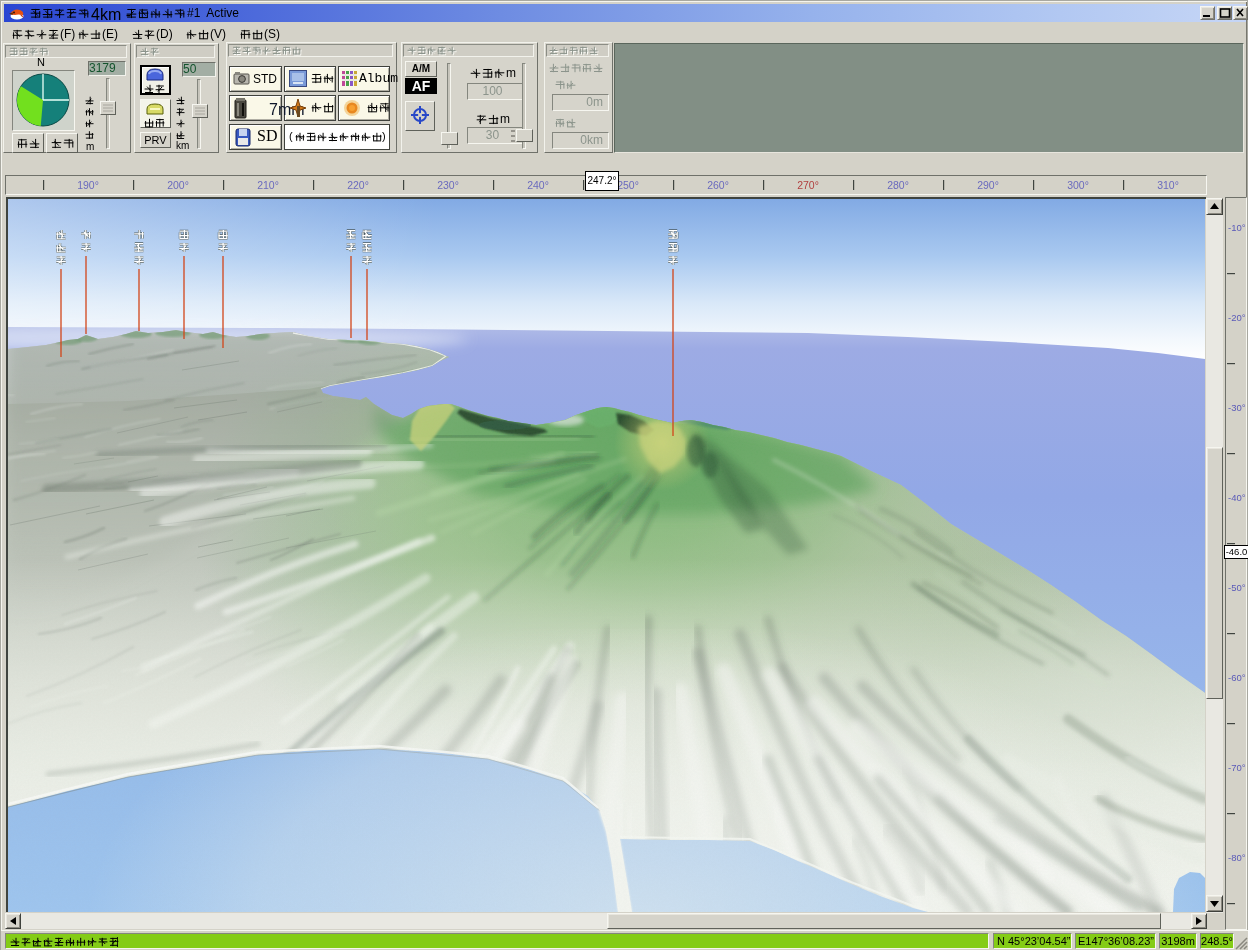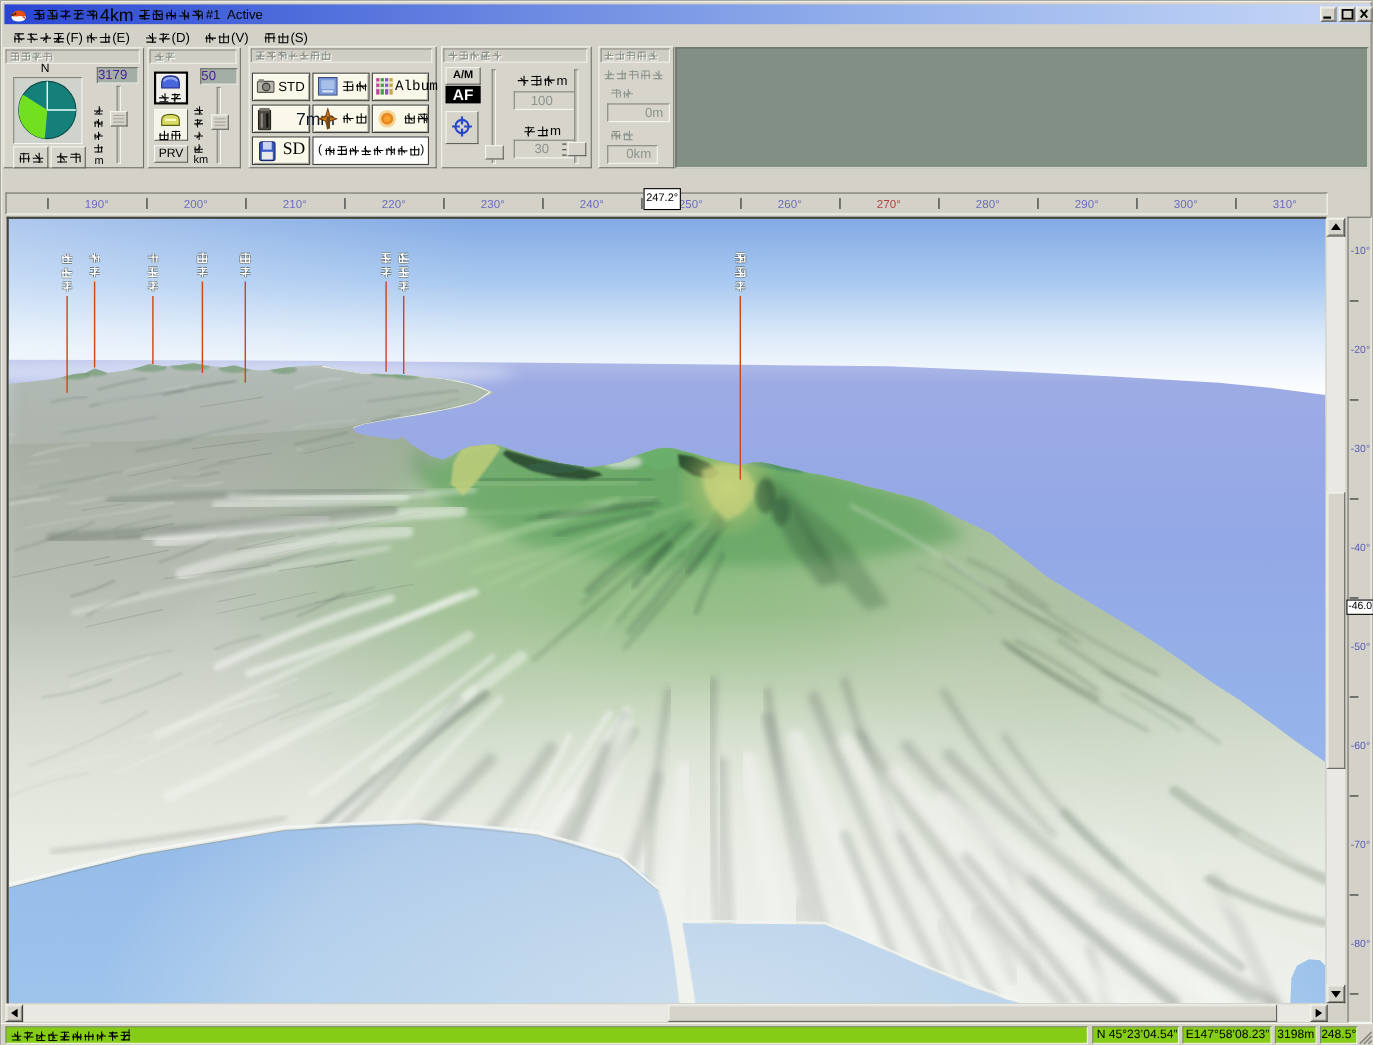--- a/index.html
+++ b/index.html
@@ -5,21 +5,21 @@
 body{font-family:"Liberation Sans",sans-serif;background:#d4d2c8}
 #w{position:absolute;left:0;top:0;width:1248px;height:950px;background:#d4d2c8;
    border:1px solid #a8a8a0;box-shadow:inset 1px 1px 0 #f4f4ee, inset -1px -1px 0 #77776f}
 .abs{position:absolute}
 .raised{background:#d5d3ca;border:1px solid;border-color:#f6f6f0 #71716b #71716b #f6f6f0}
 .sunken{border:1px solid;border-color:#84867e #f6f6f0 #f6f6f0 #84867e}
 .panel{position:absolute;background:#d6d4cb;border:1px solid;border-color:#f2f2ec #6f716a #6f716a #f2f2ec}
 .cap{position:absolute;left:2px;top:2px;right:2px;height:13px;background:#cfcdc4;
      border:1px solid;border-color:#8b8d85 #f2f2ec #f2f2ec #8b8d85}
 .vbox{position:absolute;background:#a3aea4;border:1px solid;border-color:#6f716a #f2f2ec #f2f2ec #6f716a;
-      color:#4c1d95;font-size:12px;text-align:right;padding-right:20px;line-height:13px}
+      color:#14532d;font-size:12px;text-align:right;padding-right:20px;line-height:13px}
 .gbox{position:absolute;background:#d6d4cb;border:1px solid;border-color:#84867e #f6f6f0 #f6f6f0 #84867e;
       color:#8c948c;font-size:12px;text-align:right;padding-right:5px;line-height:15px}
 .btn{position:absolute;background:#d5d3ca;border:1px solid #404040;
      box-shadow:inset 1px 1px 0 #f6f6f0, inset -1px -1px 0 #8a887f;font-size:11px;color:#000}
 .track{position:absolute;width:4px;background:#c6c4bb;border:1px solid;border-color:#84867e #f6f6f0 #f6f6f0 #84867e}
 .thumb{position:absolute;background:#d5d3ca;border:1px solid;border-color:#f6f6f0 #5f615a #5f615a #f6f6f0}
 .sbbtn{position:absolute;width:17px;height:17px;background:#d5d3ca;border:1px solid;
        border-color:#f6f6f0 #3f413c #3f413c #f6f6f0;box-shadow:inset 1px 1px 0 #e8e6de, inset -1px -1px 0 #8a887f}
 .stbox{position:absolute;height:16px;border:1px solid;border-color:#84867e #f6f6f0 #f6f6f0 #84867e;
        font-size:11px;color:#000;line-height:14px;background:#84cc16}
@@ -244,21 +244,21 @@
     <svg style="position:absolute;left:547px;top:61px;" width="57" height="12">
       <path d="M1.6 6.0L10.4 6.0M5.4 1.8L5.4 10.2M2.0 9.5L10.0 9.5M8.0 4.0L4.0 8.4M12.6 5.2L21.4 5.2M17.7 1.8L17.7 10.2M13.0 9.5L21.0 9.5M20.2 3.8L20.2 9.6M23.6 5.9L32.4 5.9M27.0 1.8L27.0 10.2M24.2 3.0L31.8 3.0M31.9 3.8L31.9 9.6M34.6 6.7L43.4 6.7M38.2 1.8L38.2 10.2M35.2 2.6L42.8 2.6M35.5 4.0L35.5 9.8M42.2 3.8L42.2 9.6M45.6 6.4L54.4 6.4M51.0 1.8L51.0 10.2M46.0 9.5L54.0 9.5M48.0 3.6L52.2 8.0" stroke="#8c948c" stroke-width="1.00" fill="none"></path>
     </svg>
     <svg style="position:absolute;left:553px;top:78px;" width="24" height="12">
       <path d="M1.6 5.5L10.4 5.5M6.6 1.8L6.6 10.2M2.2 3.0L9.8 3.0M9.9 3.8L9.9 9.6M12.6 6.2L21.4 6.2M17.1 1.8L17.1 10.2M13.7 4.0L13.7 9.8M19.0 4.0L15.0 8.4" stroke="#8c948c" stroke-width="1.00" fill="none"></path>
     </svg>
     <div class="gbox" style="left:551px;top:93px;width:57px;height:17px">0m</div>
     <svg style="position:absolute;left:553px;top:116px;" width="24" height="12">
       <path d="M1.6 6.3L10.4 6.3M6.2 1.8L6.2 10.2M2.2 2.6L9.8 2.6M2.5 4.0L2.5 9.8M9.2 3.8L9.2 9.6M4.0 3.6L8.2 8.0M12.6 5.6L21.4 5.6M18.2 1.8L18.2 10.2M13.0 9.9L21.0 9.9M13.6 4.0L13.6 9.8M15.0 3.6L19.2 8.0" stroke="#8c948c" stroke-width="1.00" fill="none"></path>
     </svg>
-    <div class="gbox" style="left:551px;top:131px;width:46px;height:17px">0km</div>
+    <div class="gbox" style="left:551px;top:131px;width:57px;height:17px">0km</div>
     <div class="abs" style="left:4px;top:174px;width:1202px;height:20px;background:#d4d2c8;border:1px solid;border-color:#6f716a #f6f6f0 #f6f6f0 #6f716a"></div>
     <svg class="abs" style="left:5px;top:175px" width="1200" height="18">
       <rect x="37" y="4" width="1.2" height="10" fill="#3f443f"></rect>
       <text x="82" y="13" font-size="10.5" fill="#6a6abe" text-anchor="middle" font-family="Liberation Sans">190°</text>
       <rect x="127" y="4" width="1.2" height="10" fill="#3f443f"></rect>
       <text x="172" y="13" font-size="10.5" fill="#6a6abe" text-anchor="middle" font-family="Liberation Sans">200°</text>
       <rect x="217" y="4" width="1.2" height="10" fill="#3f443f"></rect>
       <text x="262" y="13" font-size="10.5" fill="#6a6abe" text-anchor="middle" font-family="Liberation Sans">210°</text>
       <rect x="307" y="4" width="1.2" height="10" fill="#3f443f"></rect>
       <text x="352" y="13" font-size="10.5" fill="#6a6abe" text-anchor="middle" font-family="Liberation Sans">220°</text>
@@ -324,21 +324,21 @@
       <path d="M11 8 L5 4 L5 12 Z" fill="#000"></path>
     </svg>
     <div class="thumb" style="left:606px;top:912px;width:554px;height:16px;box-shadow:inset 1px 1px 0 #e8e6de"></div>
     <div class="abs" style="left:0px;top:929px;width:1248px;height:21px;background:#d4d2c8;border-top:1px solid #f6f6f0"></div>
     <div class="stbox" style="left:4px;top:932px;width:984px"></div>
     <svg style="position:absolute;left:8px;top:935px;" width="112" height="12">
       <path d="M1.6 6.0L10.4 6.0M7.0 1.8L7.0 10.2M2.0 9.5L10.0 9.5M4.0 3.6L8.2 8.0M12.6 6.7L21.4 6.7M16.0 1.8L16.0 10.2M13.2 3.0L20.8 3.0M19.0 4.0L15.0 8.4M23.6 5.6L32.4 5.6M28.8 1.8L28.8 10.2M24.0 9.9L32.0 9.9M24.6 4.0L24.6 9.8M30.0 4.0L26.0 8.4M34.6 5.2L43.4 5.2M39.1 1.8L39.1 10.2M35.0 9.9L43.0 9.9M35.6 4.0L35.6 9.8M37.0 3.6L41.2 8.0M45.6 6.5L54.4 6.5M49.7 1.8L49.7 10.2M46.2 2.4L53.8 2.4M46.0 9.3L54.0 9.3M52.0 4.0L48.0 8.4M56.6 6.6L65.4 6.6M61.4 1.8L61.4 10.2M57.7 4.0L57.7 9.8M64.4 3.8L64.4 9.6M59.0 3.6L63.2 8.0M67.6 6.2L76.4 6.2M71.7 1.8L71.7 10.2M68.7 4.0L68.7 9.8M75.4 3.8L75.4 9.6M78.6 5.8L87.4 5.8M83.4 1.8L83.4 10.2M79.7 4.0L79.7 9.8M85.0 4.0L81.0 8.4M89.6 5.9L98.4 5.9M93.3 1.8L93.3 10.2M90.2 3.0L97.8 3.0M92.0 3.6L96.2 8.0M100.6 5.3L109.4 5.3M103.9 1.8L103.9 10.2M101.2 2.4L108.8 2.4M101.0 9.3L109.0 9.3M107.0 4.0L103.0 8.4" stroke="#000" stroke-width="1.00" fill="none"></path>
     </svg>
     <div class="abs" style="left:115px;top:934px;font-size:11px">|</div>
     <div class="stbox" style="left:992px;top:932px;width:79px;padding-left:3px">N 45°23’04.54”</div>
-    <div class="stbox" style="left:1074px;top:932px;width:81px;padding-left:2px">E147°58’08.23”</div>
+    <div class="stbox" style="left:1074px;top:932px;width:81px;padding-left:2px">E147°36’08.23”</div>
     <div class="stbox" style="left:1158px;top:932px;width:38px;text-align:center">3198m</div>
     <div class="stbox" style="left:1199px;top:932px;width:34px;text-align:center">248.5°</div>
     <svg class="abs" style="left:1234px;top:936px" width="13" height="13">
       <path d="M12 1 L1 12 M12 5 L5 12 M12 9 L9 12" stroke="#8a887f" stroke-width="1.5"></path>
     </svg>
     <svg class="abs" style="left:7px;top:198px" width="1197" height="713" viewBox="0 0 1197 713">
       <defs>
         <linearGradient id="sky" x1="0" y1="0" x2="0" y2="1">
           <stop offset="0" stop-color="#82aae4"></stop>
           <stop offset="0.32" stop-color="#a9c9f0"></stop>

